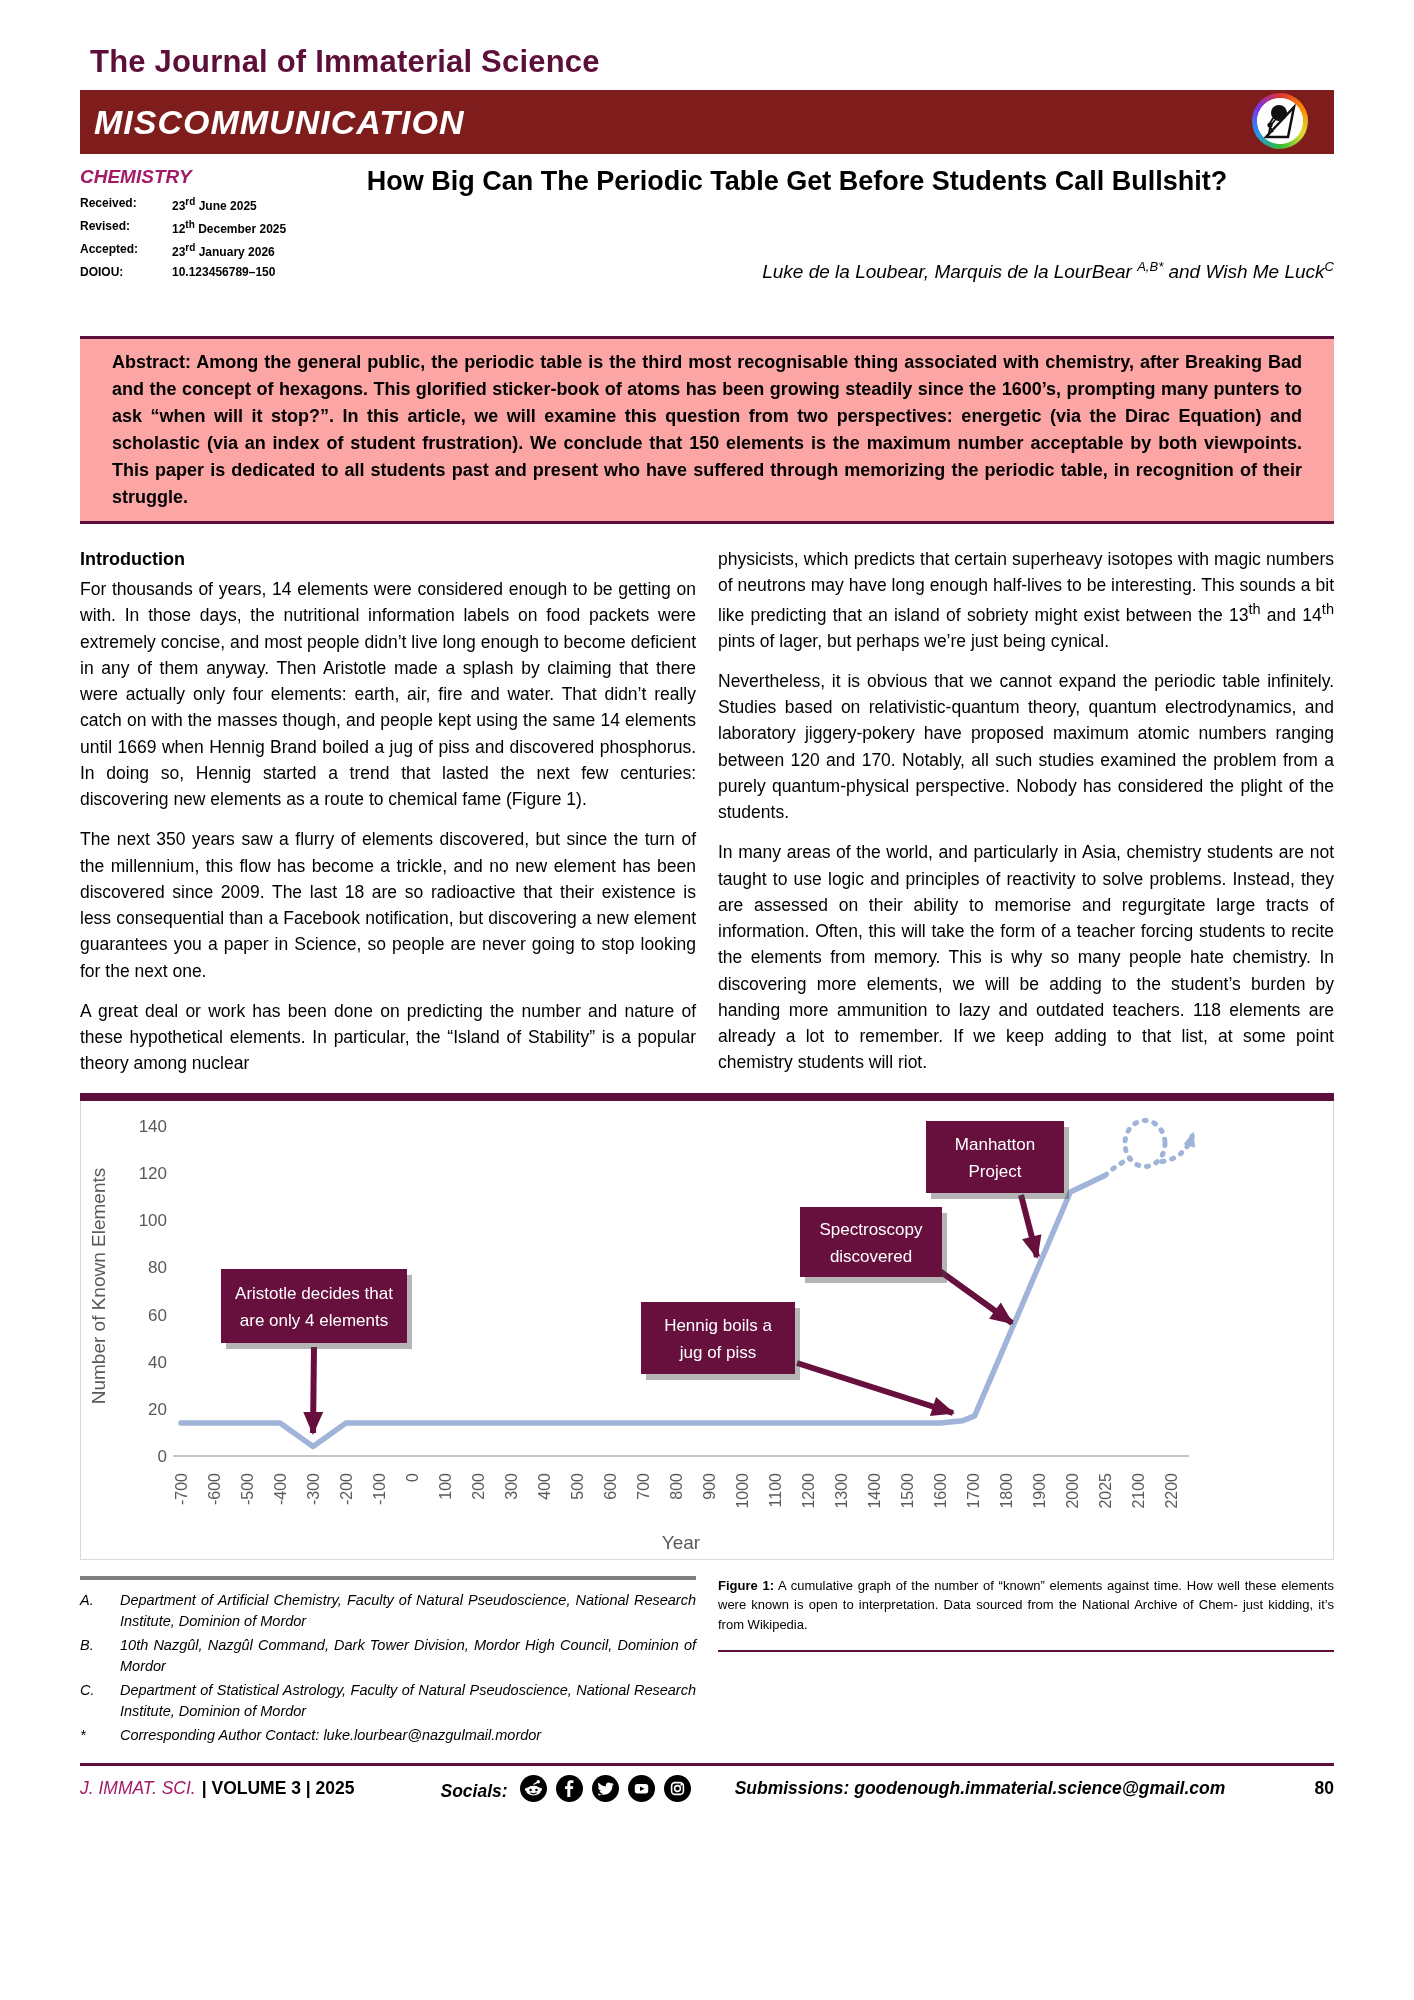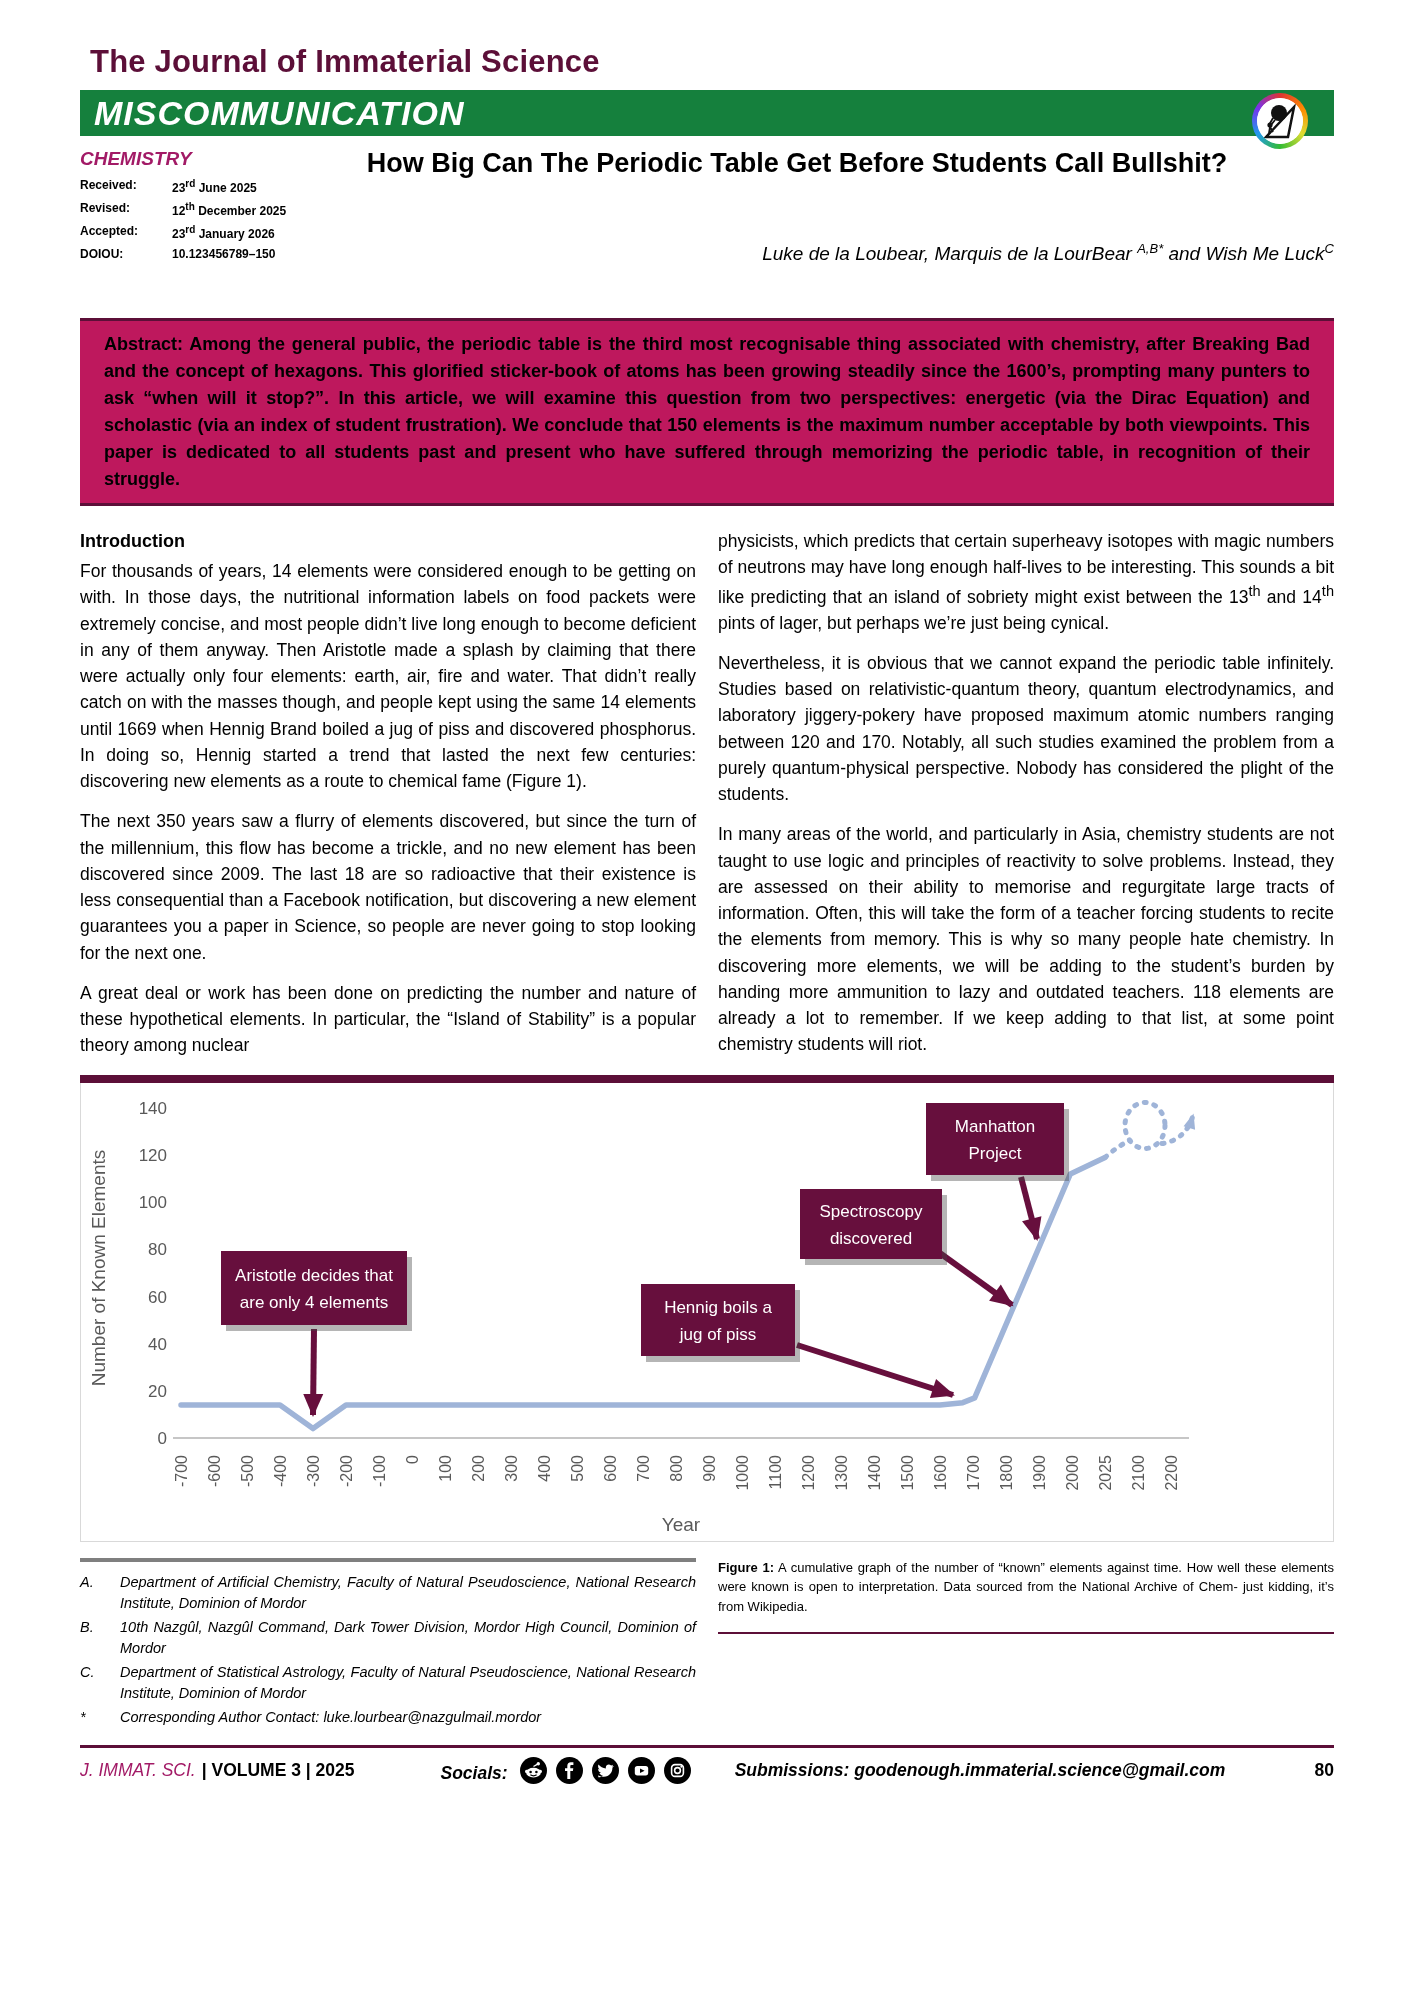--- a/index.html
+++ b/index.html
@@ -1,34 +1,34 @@
 <!DOCTYPE html>
 <html><head>
 <meta charset="utf-8">
 <style>
   html,body{margin:0;padding:0;background:#fff;width:1414px;height:2000px;overflow:hidden;
     font-family:"Liberation Sans",sans-serif;color:#000;}
   .page{padding:0 80px;position:relative;width:1254px;}
   .journal-title{margin:44px 0 0 10px;font-size:31px;font-weight:700;color:#5c0f38;letter-spacing:.2px;}
-  .banner{position:relative;margin-top:10px;height:46px;background:#15803d;display:flex;align-items:center;}
+  .banner{position:relative;margin-top:10px;height:64px;background:#7f1d1d;display:flex;align-items:center;}
   .banner-text{font-style:italic;font-weight:700;font-size:34px;color:#fff;padding-left:14px;letter-spacing:1px;}
   .logo{position:absolute;right:26px;top:3px;width:56px;height:56px;border-radius:50%;
     background:conic-gradient(#d33 0deg,#f80 60deg,#dd3 120deg,#3b3 180deg,#29e 240deg,#73e 300deg,#d33 360deg);
     display:flex;align-items:center;justify-content:center;}
   .logo-inner{width:46px;height:46px;border-radius:50%;background:#fff;overflow:hidden;}
   .head-row{position:relative;margin-top:12px;min-height:170px;}
   .meta{position:absolute;left:0;top:0;width:280px;}
   .category{color:#a21a66;font-weight:700;font-style:italic;font-size:19px;}
   .meta-grid{margin-top:8px;font-size:12px;display:grid;grid-template-columns:92px auto;row-gap:6px;font-weight:600;}
   .meta-grid .val{font-weight:600;}
   .paper-title{text-align:center;font-size:27px;font-weight:700;margin:4px 0 0 180px;}
   .authors{text-align:right;font-style:italic;font-size:19px;margin-top:62px;}
   .authors sup{font-size:13px;}
-  .abstract{background:#be185d;border-top:3px solid #5c0f38;border-bottom:3px solid #5c0f38;
-    padding:10px 24px;font-weight:700;font-size:18px;line-height:1.5;text-align:justify;}
+  .abstract{background:#fca5a5;border-top:3px solid #5c0f38;border-bottom:3px solid #5c0f38;
+    padding:10px 32px;font-weight:700;font-size:18px;line-height:1.5;text-align:justify;}
   .columns{display:flex;gap:22px;margin-top:22px;}
   .col{flex:1;text-align:justify;font-size:17.5px;line-height:1.5;}
   .col p{margin:0 0 14px;}
   .intro-heading{font-size:18px;font-weight:700;margin:0 0 3px;text-align:left;}
   .figure-block{margin-top:2px;}
   .figure-topbar{height:8px;background:#5c0f38;}
   .chart-wrap{border:1px solid #d9d9d9;border-top:none;background:#fff;}
   #chart-svg{display:block;}
   .bottom-row{display:flex;gap:22px;margin-top:16px;}
   .footnotes{flex:1;border-top:4px solid #7f7f7f;padding-top:10px;font-style:italic;font-size:14.5px;line-height:1.45;}

